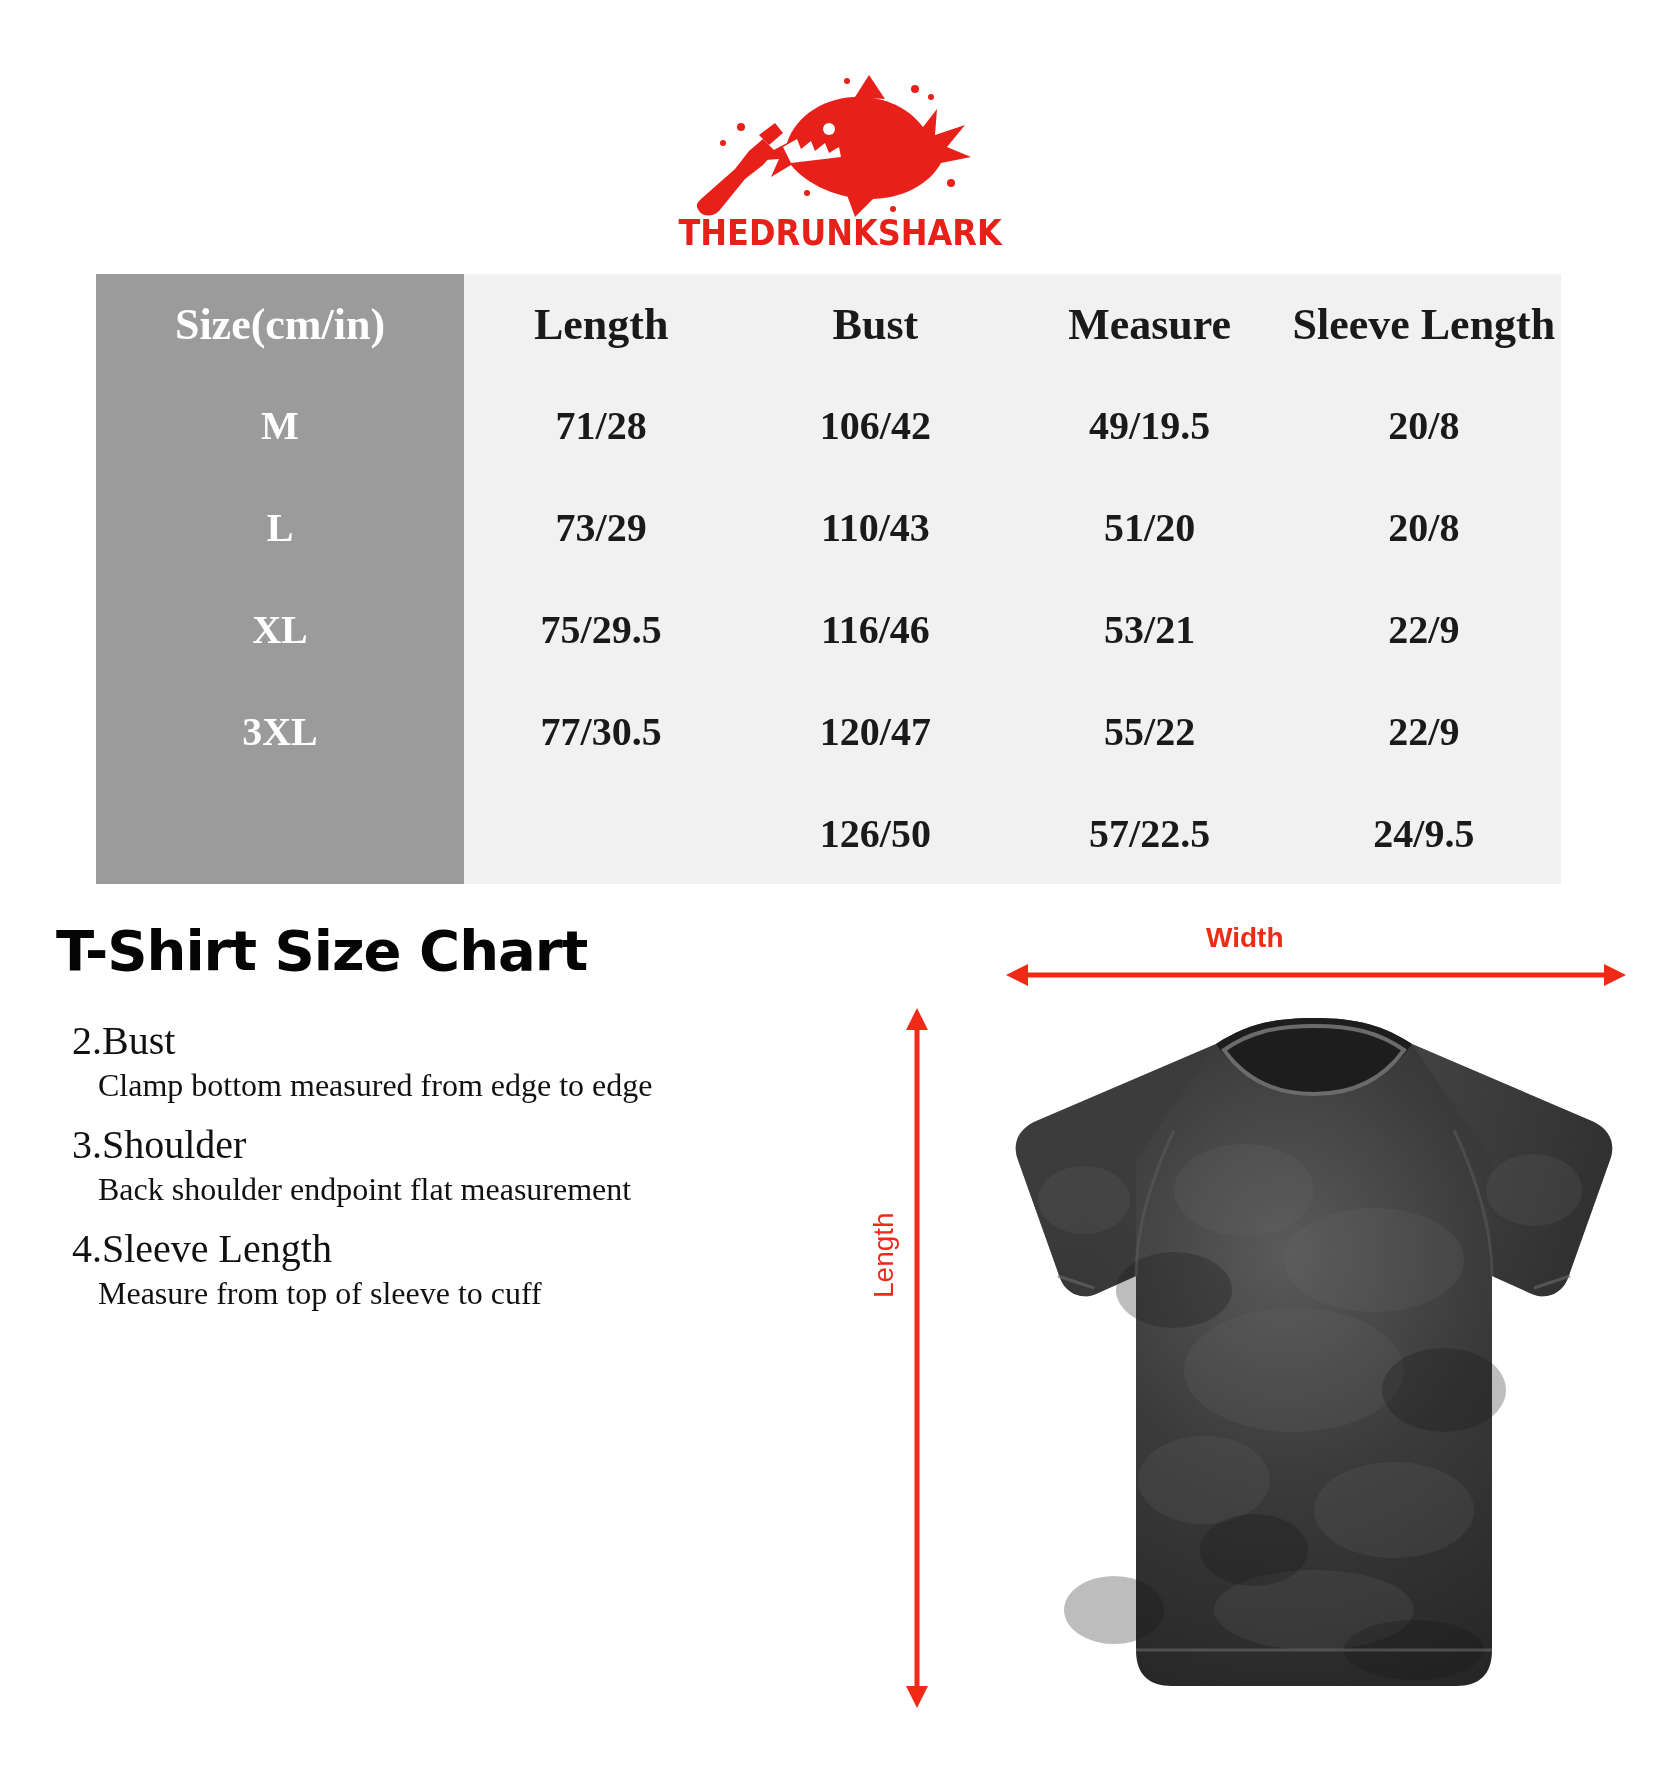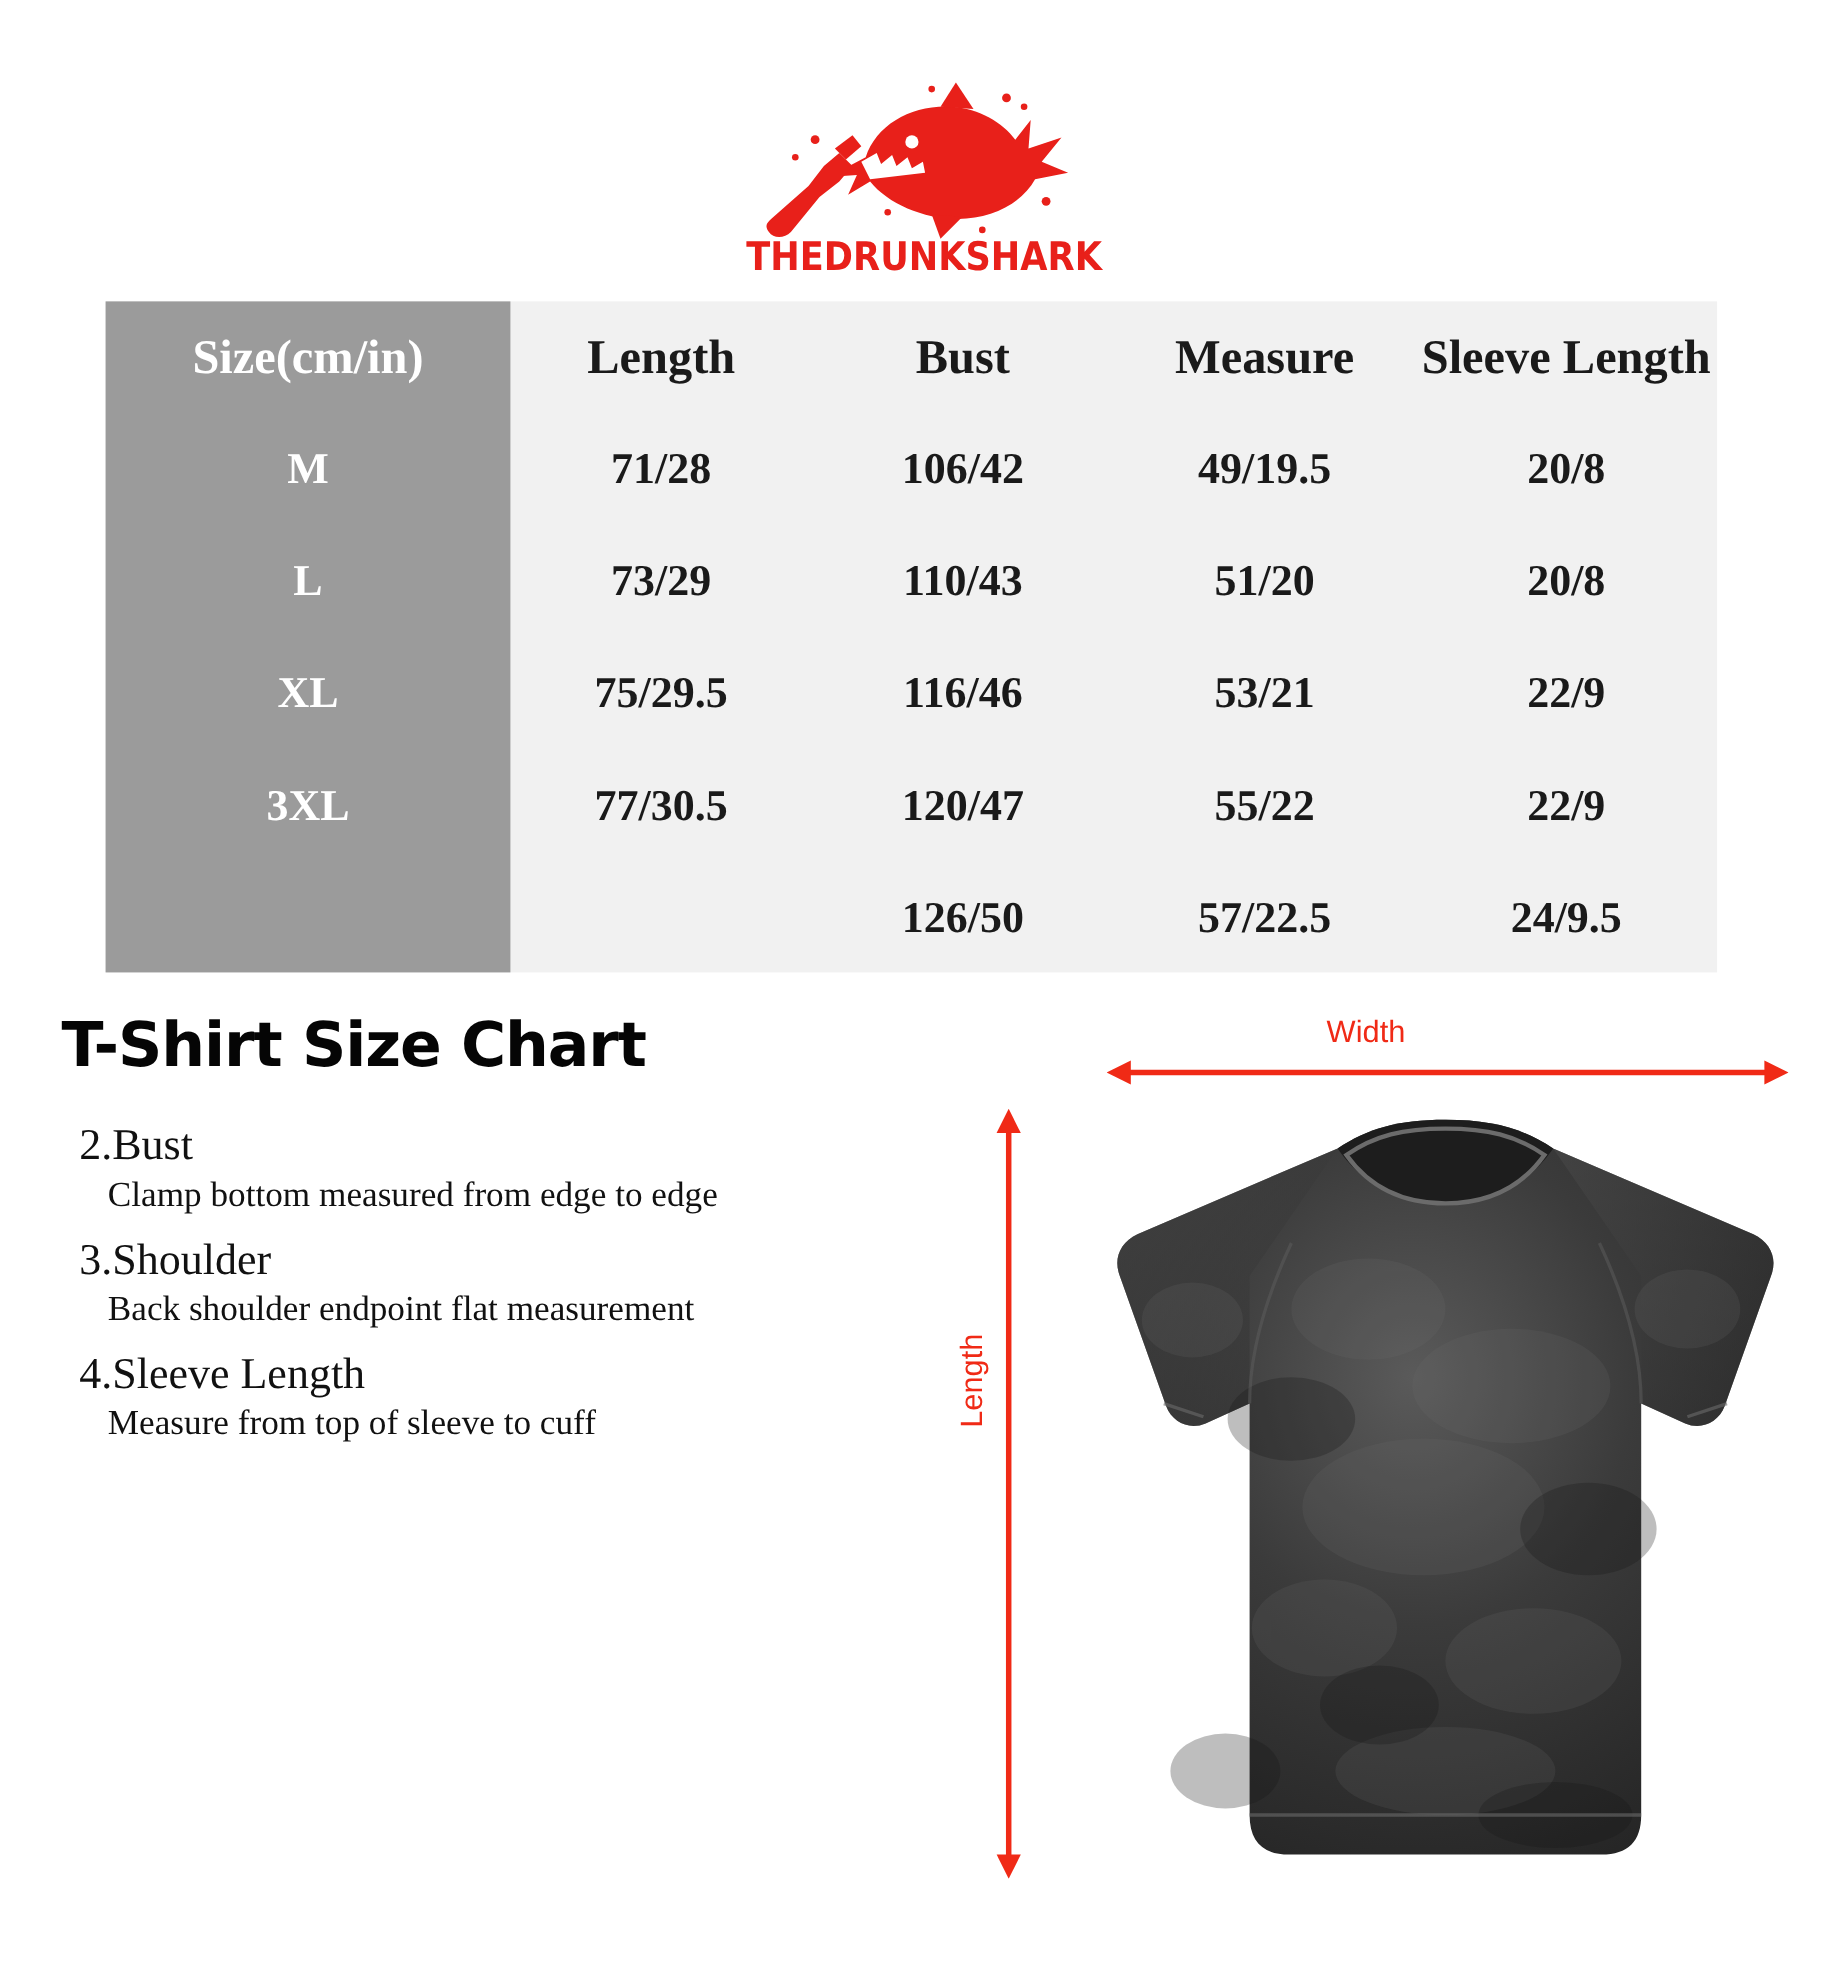--- a/index.html
+++ b/index.html
@@ -116,20 +116,21 @@
     position: relative;
     min-height: 900px;
   }
   .width-label {
     position: absolute;
     top: 4px;
     left: 340px;
     font-family: "Liberation Sans", sans-serif;
     font-size: 28px;
     color: #f02a16;
+    font-weight: bold;
   }
   .length-label {
     position: absolute;
     left: 2px;
     top: 380px;
     font-family: "Liberation Sans", sans-serif;
     font-size: 28px;
     color: #f02a16;
     transform: rotate(-90deg);
     transform-origin: left top;

